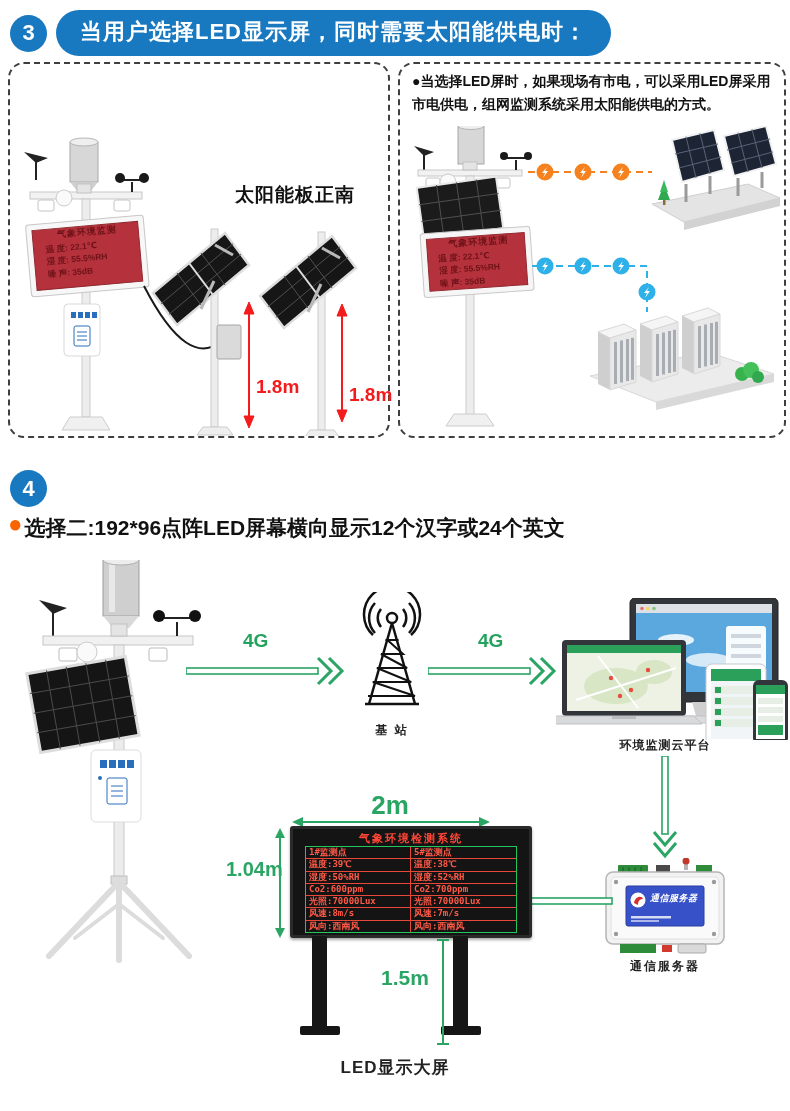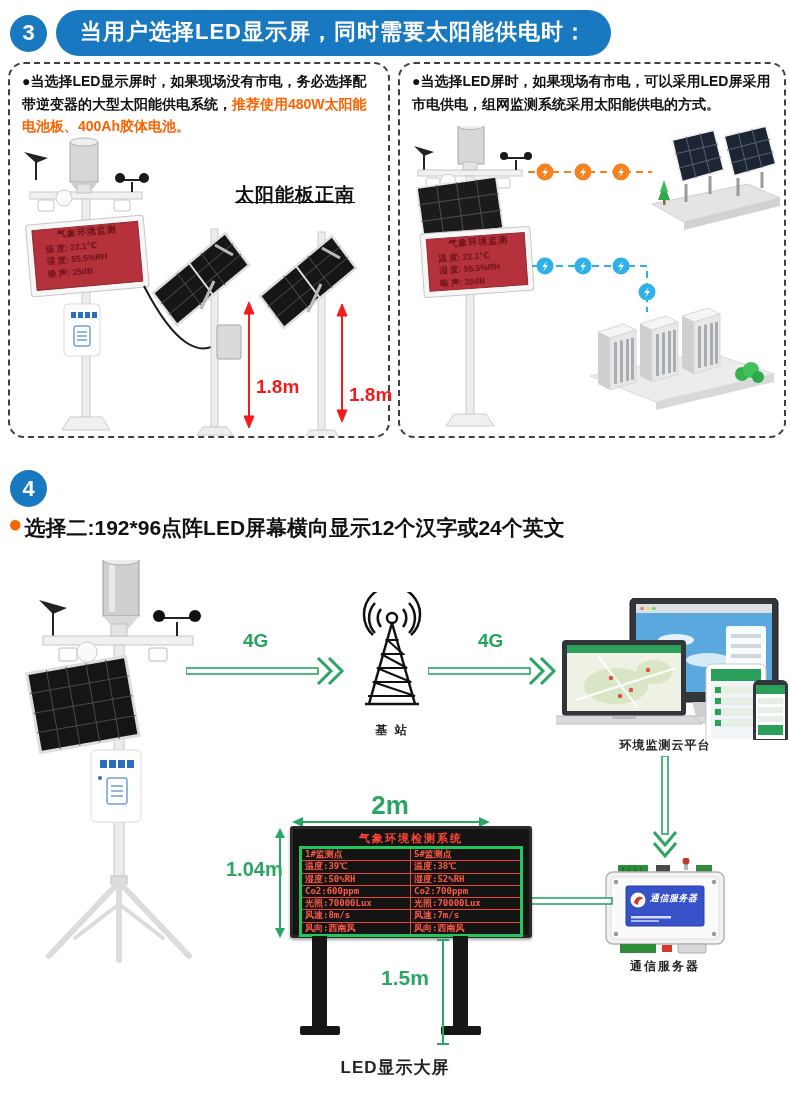--- a/index.html
+++ b/index.html
@@ -22,21 +22,21 @@
   .green-dim{position:absolute;color:#2aa564;font-weight:bold;}
   .mini-led{position:absolute;color:#6e1219;font-weight:bold;transform-origin:left top;}
   .mini-led .t{text-align:center;font-size:9px;letter-spacing:1px;margin-bottom:1px;}
   .mini-led .l{font-size:8.5px;line-height:1.45;white-space:nowrap;padding-left:6px;}
   .flow-label{position:absolute;color:#222;font-size:12px;font-weight:600;text-align:center;letter-spacing:2px;}
   .fourg{position:absolute;color:#23a35d;font-weight:bold;font-size:19px;}
   .bigled{position:absolute;left:290px;top:826px;width:242px;height:112px;background:#141414;
           border:3px solid #2a2a2a;border-radius:3px;box-sizing:border-box;box-shadow:0 2px 3px rgba(0,0,0,.35);}
   .bigled-title{color:#ff4636;font-size:11px;font-weight:bold;text-align:center;letter-spacing:2px;
                 padding-top:2px;height:15px;font-family:"DejaVu Sans",sans-serif;}
-  .bigled-table{display:grid;grid-template-columns:1fr 1fr;margin:0 6px;border:3px solid #22c55e;}
+  .bigled-table{display:grid;grid-template-columns:1fr 1fr;margin:0 12px;border:1px solid #22c55e;}
   .bigled-table .cell{color:#ff5a47;font-size:9px;line-height:11.3px;white-space:nowrap;overflow:hidden;
           padding:0 3px;border-right:1px solid #e8483a;border-bottom:1px solid #e8483a;
           font-family:"DejaVu Sans Mono",monospace;font-weight:bold;}
   .bigled-table .cell:nth-child(2n){border-right:none;}
   .bigled-table .cell:nth-last-child(-n+2){border-bottom:none;}
   .led-pole{position:absolute;width:15px;height:92px;background:#161616;top:936px;}
   .led-foot{position:absolute;width:40px;height:9px;background:#161616;border-radius:2px;top:1026px;}
   .server-label-on-device{position:absolute;color:#fff;font-size:9px;font-weight:bold;font-style:italic;
           letter-spacing:.5px;white-space:nowrap;}
 </style>
@@ -44,21 +44,20 @@
 <body>
 
 <div id="root">
 
   <div class="sec-header" style="left:10px;top:10px;">
     <div class="badge">3</div>
     <div class="pill">当用户选择LED显示屏，同时需要太阳能供电时：</div>
   </div>
 
   <div class="dash-box" style="left:8px;top:62px;width:378px;height:372px;">
-    <p class="note" style="left:12px;top:6px;width:356px;"><span class="bullet">●</span><span>当选择LED显示屏时，如果现场没有市电，务必选择配带逆变器的大型太阳能供电系统，</span><span class="hl">推荐使用480W太阳能电池板、400Ah胶体电池。</span></p>
 
     <svg class="abs" style="left:0;top:72px;" width="382" height="300" viewBox="0 0 382 300">
 
       <g transform="translate(4,0)">
         <line x1="22" y1="22" x2="22" y2="44" stroke="#222" stroke-width="2"></line>
         <polygon points="10,16 34,22 22,27" fill="#222"></polygon>
         <rect x="56" y="6" width="28" height="40" fill="#d7d7d7" stroke="#a8a8a8"></rect>
         <ellipse cx="70" cy="6" rx="14" ry="4" fill="#efefef" stroke="#b5b5b5"></ellipse>
         <polygon points="56,46 84,46 76,56 64,56" fill="#cfcfcf"></polygon>
         <rect x="16" y="56" width="112" height="7" fill="#f2f2f2" stroke="#c8c8c8"></rect>
@@ -121,21 +120,21 @@
         <polygon points="239,166 234,178 244,178"></polygon>
           <polygon points="239,292 234,280 244,280"></polygon>
       </g>
       <g stroke="#f31b1b" fill="#f31b1b">
         <line x1="332" y1="176" x2="332" y2="278" stroke-width="2"></line>
         <polygon points="332,168 327,180 337,180"></polygon>
           <polygon points="332,286 327,274 337,274"></polygon>
       </g>
     </svg>
 
-    <div class="dir-label" style="left:205px;top:118px;width:160px;text-decoration:underline;">太阳能板正南</div>
+    <div class="dir-label" style="left:205px;top:118px;width:160px;">太阳能板正南</div>
     <div class="mini-led" style="left:28px;top:166px;width:97px;transform:rotate(-5deg);">
       <div class="t">气象环境监测</div>
       <div class="l">温 度: 22.1℃</div>
       <div class="l">湿 度: 55.5%RH</div>
       <div class="l">噪 声: 35dB</div>
     </div>
     <div class="measure-red" style="left:246px;top:288px;">1.8m</div>
     <div class="measure-red" style="left:339px;top:296px;">1.8m</div>
   </div>
 

